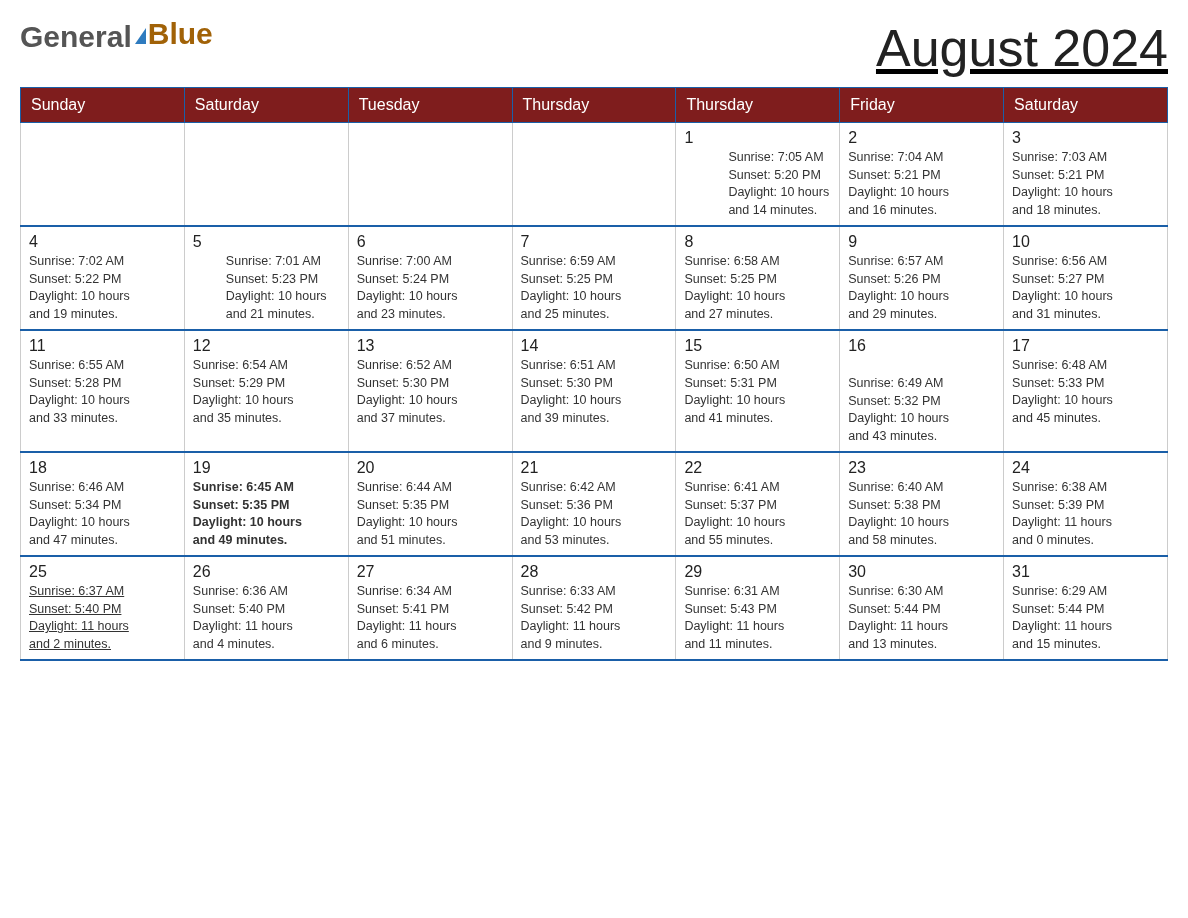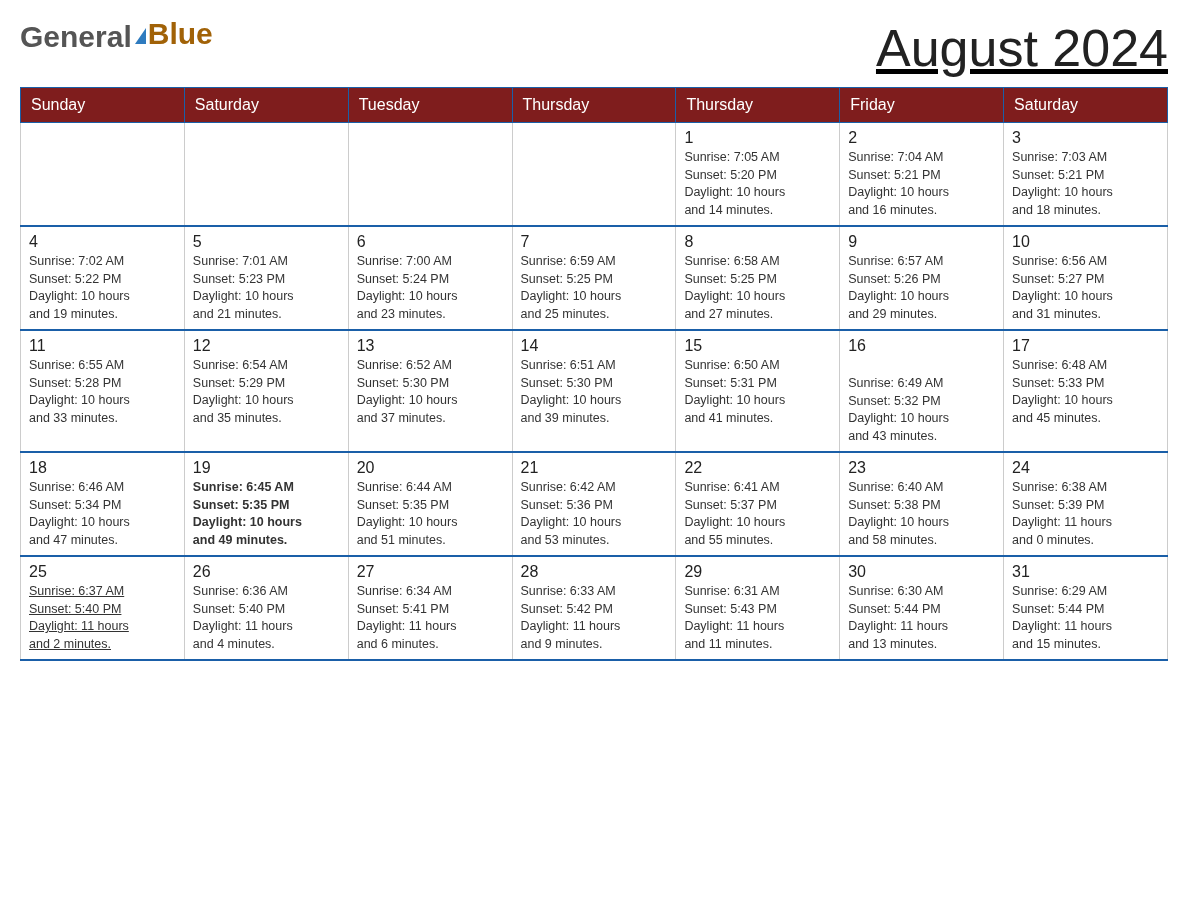--- a/index.html
+++ b/index.html
@@ -110,21 +110,21 @@
       </tr>
   </thead>
   <tbody id="calendar-body">
   <tr>
         <td class="empty-cell"></td>
         <td class="empty-cell"></td>
         <td class="empty-cell"></td>
         <td class="empty-cell"></td>
         <td>
           <div class="day-number">1</div>
-          <div class="day-detail" style="white-space: pre-line;">Sunrise: 7:05 AM
+          <div class="day-detail" style="white-space: pre-line; margin-left: 44px;">Sunrise: 7:05 AM
 Sunset: 5:20 PM
 Daylight: 10 hours
 and 14 minutes.</div>
         </td>
         <td>
           <div class="day-number">2</div>
           <div class="day-detail" style="white-space: pre-line;">Sunrise: 7:04 AM
 Sunset: 5:21 PM
 Daylight: 10 hours
 and 16 minutes.</div>
@@ -140,21 +140,21 @@
       <tr>
         <td>
           <div class="day-number">4</div>
           <div class="day-detail" style="white-space: pre-line;">Sunrise: 7:02 AM
 Sunset: 5:22 PM
 Daylight: 10 hours
 and 19 minutes.</div>
         </td>
         <td>
           <div class="day-number">5</div>
-          <div class="day-detail" style="white-space: pre-line;">Sunrise: 7:01 AM
+          <div class="day-detail" style="white-space: pre-line; margin-left: 33px;">Sunrise: 7:01 AM
 Sunset: 5:23 PM
 Daylight: 10 hours
 and 21 minutes.</div>
         </td>
         <td>
           <div class="day-number">6</div>
           <div class="day-detail" style="white-space: pre-line;">Sunrise: 7:00 AM
 Sunset: 5:24 PM
 Daylight: 10 hours
 and 23 minutes.</div>

